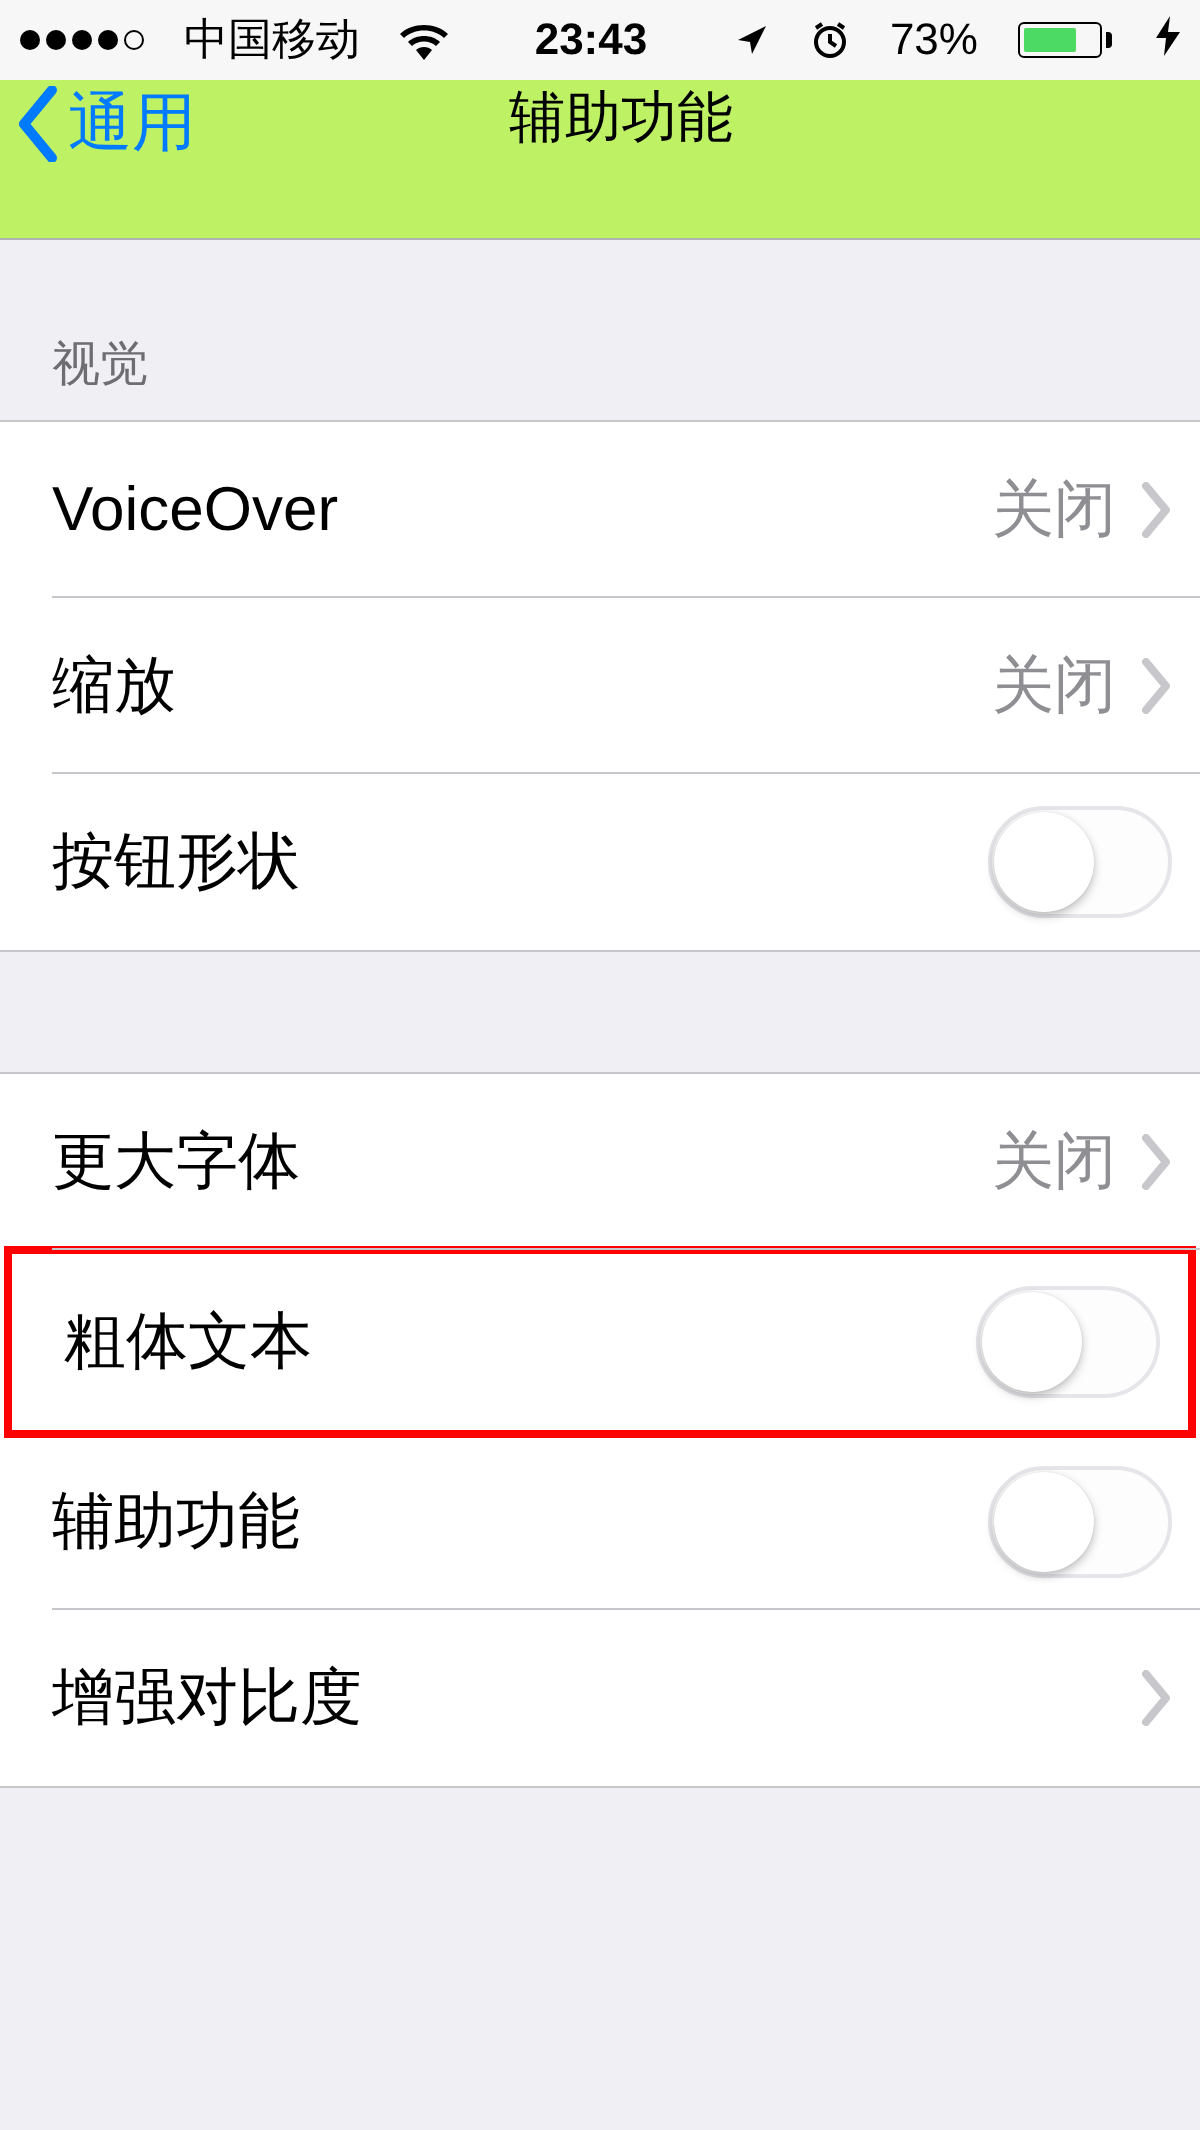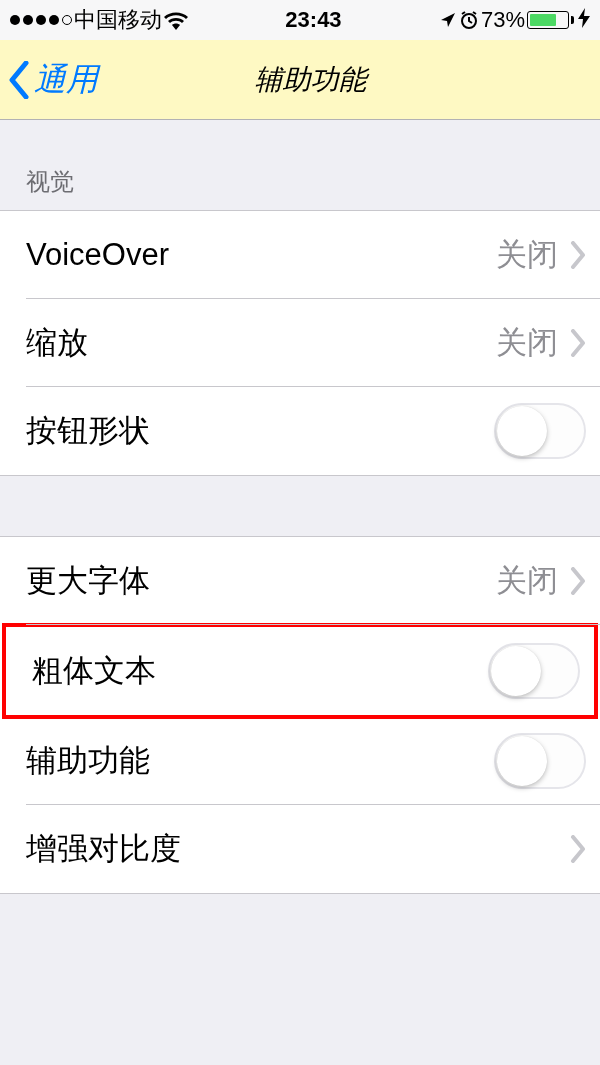--- a/index.html
+++ b/index.html
@@ -25,21 +25,21 @@
       align-items: center;
       justify-content: space-between;
       padding: 0 10px;
       font-size: 22px;
       font-weight: 500;
       color: #000;
     }
     .status-left, .status-right {
       display: flex;
       align-items: center;
-      gap: 2px;
+      gap: 20px;
     }
     .signal-dots {
       display: flex;
       gap: 3px;
       align-items: center;
     }
     .dot {
       width: 10px;
       height: 10px;
       border-radius: 50%;
@@ -78,26 +78,25 @@
       border-radius: 0 2px 2px 0;
     }
     .bolt {
       font-size: 18px;
       margin-left: 2px;
     }
 
     
     .nav-bar {
       height: 80px;
-      background: #fef9c3;
+      background: #bef264;
       border-bottom: 1px solid #b2b2b4;
       display: flex;
-      align-items: center;
+      align-items: flex-start;
       position: relative;
-      font-style: italic;
     }
     .back-btn {
       display: flex;
       align-items: center;
       color: #007aff;
       font-size: 32px;
       padding-left: 8px;
       cursor: pointer;
     }
     .back-btn svg {

